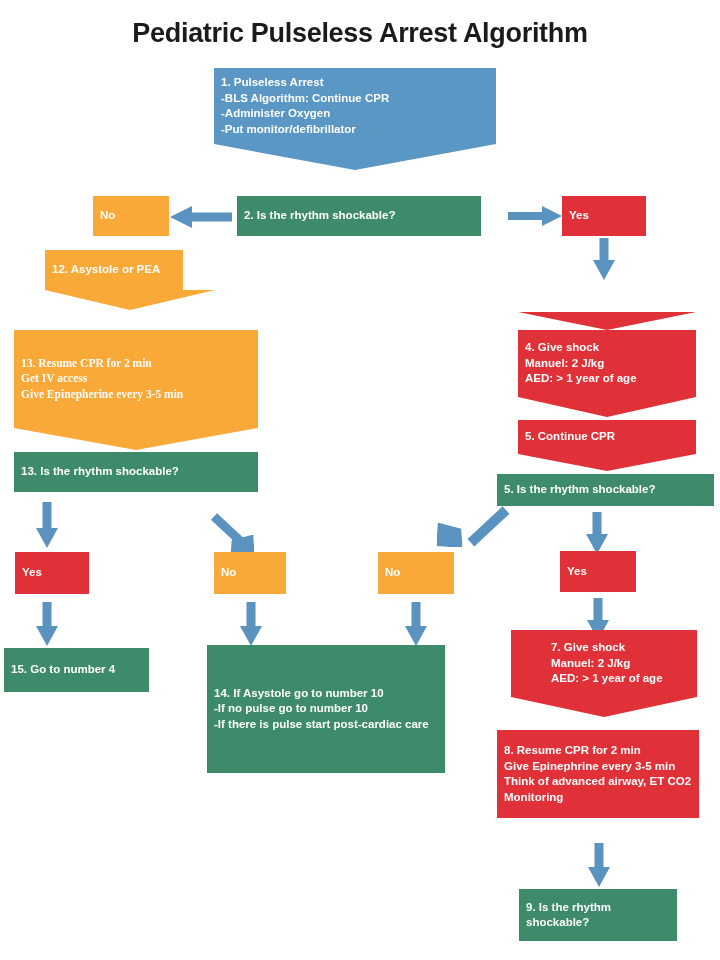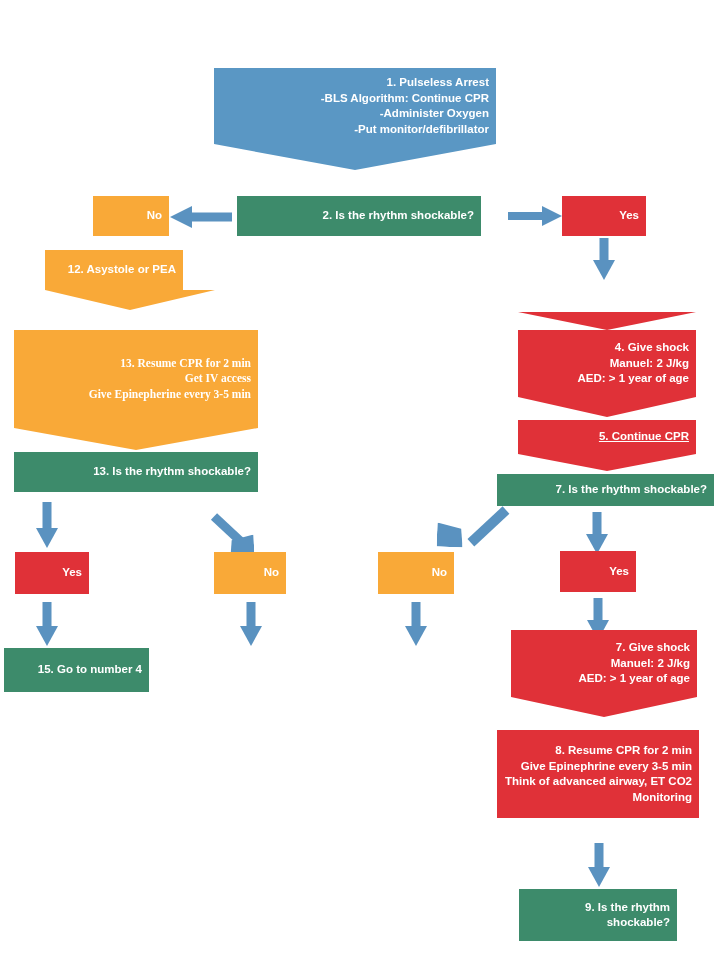--- a/index.html
+++ b/index.html
@@ -30,21 +30,21 @@
     letter-spacing: -0.3px;
     font-family: "Liberation Sans", sans-serif;
   }
   
   .node {
     position: absolute;
     box-sizing: border-box;
     display: flex;
     align-items: center;
     justify-content: center;
-    text-align: right;
+    text-align: left;
     color: #ffffff;
     font-weight: bold;
     font-size: 11.5px;
     line-height: 15.5px;
     padding: 4px 7px;
     font-family: "Liberation Sans", sans-serif;
   }
   .node .txt { white-space: pre-line; display: block; width: 100%; }
   .blue   { background: #5a97c4; }
   .green  { background: #3d8b6b; }
@@ -100,20 +100,21 @@
   .arrow-diag {
     position: absolute;
     background: #5a92c0;
   }
 </style>
 </head>
 <body>
 
 <div id="canvas">
 
+  <div class="title">Pediatric Pulseless Arrest Algorithm</div>
 
   <div class="node blue" style="left:214px; top:68px; width:282px; height:76px;">
     <span class="txt">1. Pulseless Arrest
 -BLS Algorithm: Continue CPR
 -Administer Oxygen
 -Put monitor/defibrillator</span>
   </div>
   <div class="chev blue" style="left:214px; top:144px; width:282px; height:26px;"></div>
 
   <div class="node green" style="left:237px; top:196px; width:244px; height:40px;">
@@ -189,42 +190,47 @@
   </div>
 
   <div class="arrow-wrap" style="left:405px; top:602px; width:22px; height:44px;">
     <div class="shaft-v" style="width:9px; height:30px;"></div>
     <div class="head-down" style="top:24px; width:22px; height:20px;"></div>
   </div>
 
   <div class="arrow-diag" style="left:506px; top:505px; width:48px; height:10px; transform:rotate(137deg); transform-origin: 0 50%;"></div>
   <div class="arrow-diag" style="left:437px; top:523px; width:26px; height:24px; clip-path: polygon(0 0, 0 100%, 100% 100%, 92% 22%); transform: rotate(2deg);"></div>
 
+  <div class="node green" style="left:207px; top:645px; width:238px; height:128px;">
+    <span class="txt">14. If Asystole go to number 10
+-If no pulse go to number 10
+-If there is pulse start post-cardiac care</span>
+  </div>
 
   <div class="arrow-wrap" style="left:593px; top:238px; width:22px; height:42px;">
     <div class="shaft-v" style="width:9px; height:28px;"></div>
     <div class="head-down" style="top:22px; width:22px; height:20px;"></div>
   </div>
 
   <div class="chev red" style="left:518px; top:312px; width:178px; height:18px;"></div>
 
   <div class="node red" style="left:518px; top:330px; width:178px; height:67px;">
     <span class="txt">4. Give shock
 Manuel: 2 J/kg
 AED: &gt; 1 year of age</span>
   </div>
   <div class="chev red" style="left:518px; top:397px; width:178px; height:20px;"></div>
 
-  <div class="node red" style="left:518px; top:420px; width:178px; height:34px;text-decoration:underline;">
+  <div class="node red" style="left:518px; top:420px; width:178px; height:34px;">
     <span class="txt">5. Continue CPR</span>
   </div>
   <div class="chev red" style="left:518px; top:454px; width:178px; height:17px;"></div>
 
   <div class="node green" style="left:497px; top:474px; width:217px; height:32px;">
-    <span class="txt">7. Is the rhythm shockable?</span>
+    <span class="txt">5. Is the rhythm shockable?</span>
   </div>
 
   <div class="arrow-wrap" style="left:586px; top:512px; width:22px; height:42px;">
     <div class="shaft-v" style="width:9px; height:28px;"></div>
     <div class="head-down" style="top:22px; width:22px; height:20px;"></div>
   </div>
 
   <div class="node red" style="left:560px; top:551px; width:76px; height:41px;">
     <span class="txt">Yes</span>
   </div>

